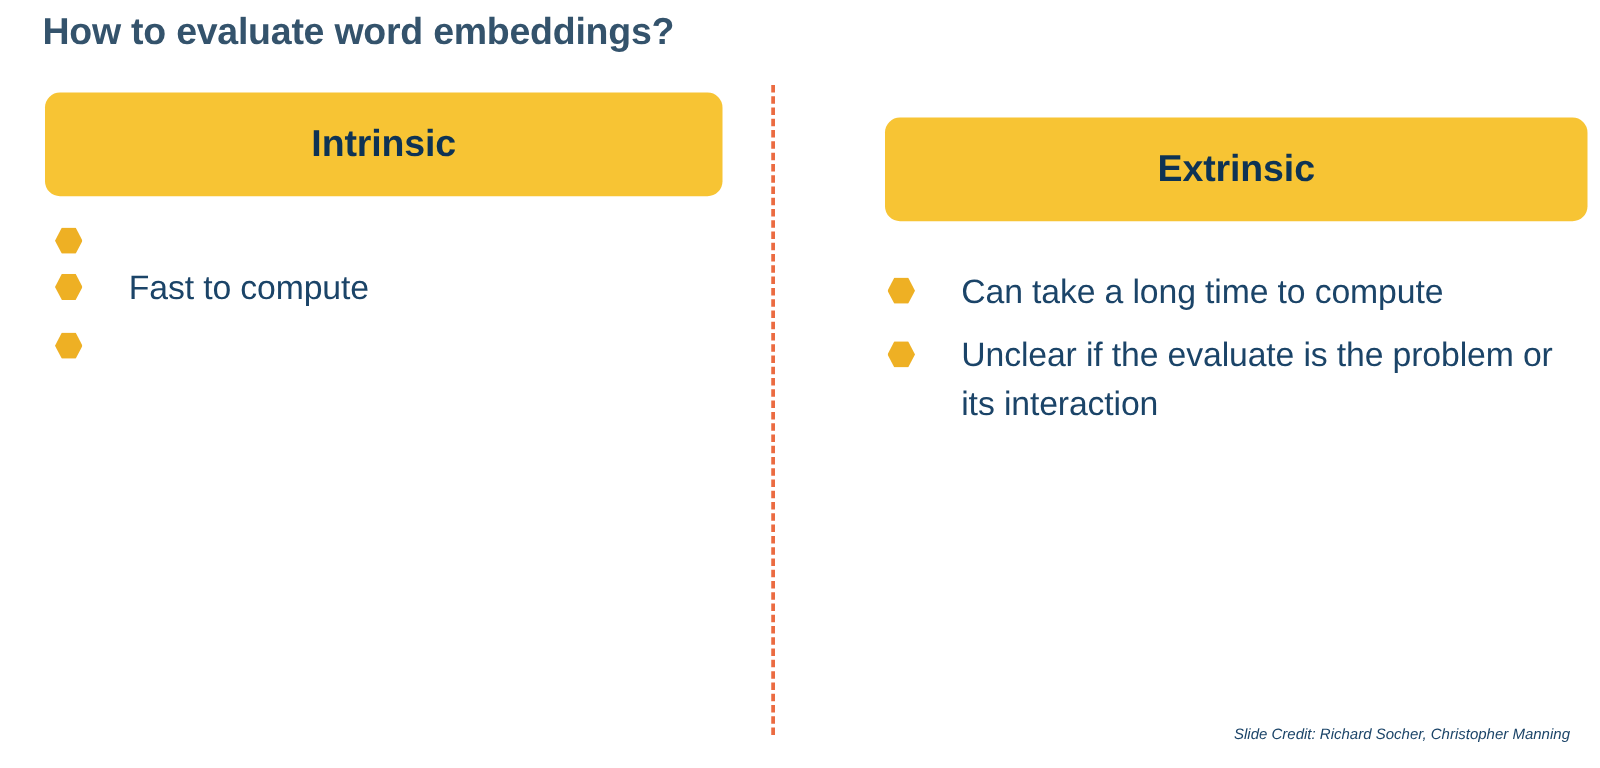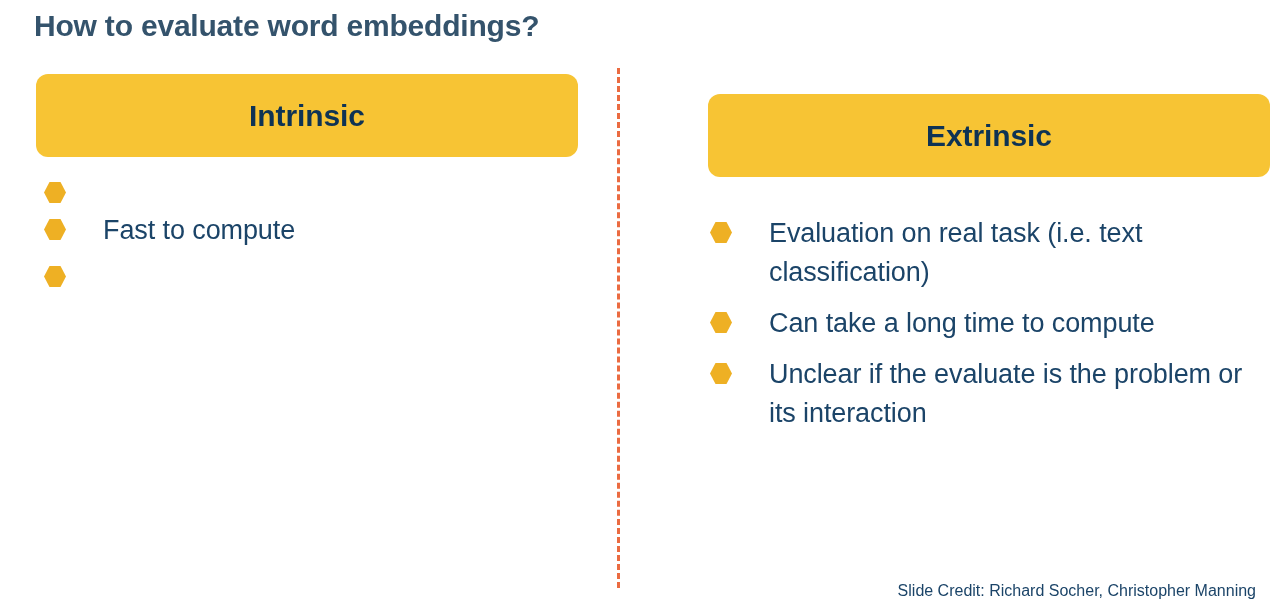--- a/index.html
+++ b/index.html
@@ -96,22 +96,23 @@
     top: 68px;
     width: 0;
     height: 520px;
     border-left: 3px dashed #EB6B41;
   }
 
   
   #slide-credit {
     position: absolute;
     right: 24px;
-    bottom: 14px;
-    font-size: 16px;
+    bottom: 20px;
+    font-size: 12px;
+    font-style: italic;
     color: #1B4468;
     white-space: nowrap;
   }
 </style>
 </head>
 <body>
 
 <div id="slide-title">How to evaluate word embeddings?</div>
 
 <div class="column" id="column-intrinsic">
@@ -138,24 +139,20 @@
 
 <div class="column" id="column-extrinsic">
 
   <div class="column-header">
     <span class="column-header-label">Extrinsic</span>
   </div>
 
   <ul class="bullet-list">
     <li class="bullet-item">
       <span class="bullet-marker"></span>
-      <span class="bullet-text">Evaluation on real task (i.e. text classification)</span>
-    </li>
-    <li class="bullet-item">
-      <span class="bullet-marker"></span>
       <span class="bullet-text">Can take a long time to compute</span>
     </li>
     <li class="bullet-item">
       <span class="bullet-marker"></span>
       <span class="bullet-text">Unclear if the evaluate is the problem or its interaction</span>
     </li>
   </ul>
 </div>
 
 <div id="slide-credit">Slide Credit: Richard Socher, Christopher Manning</div>

